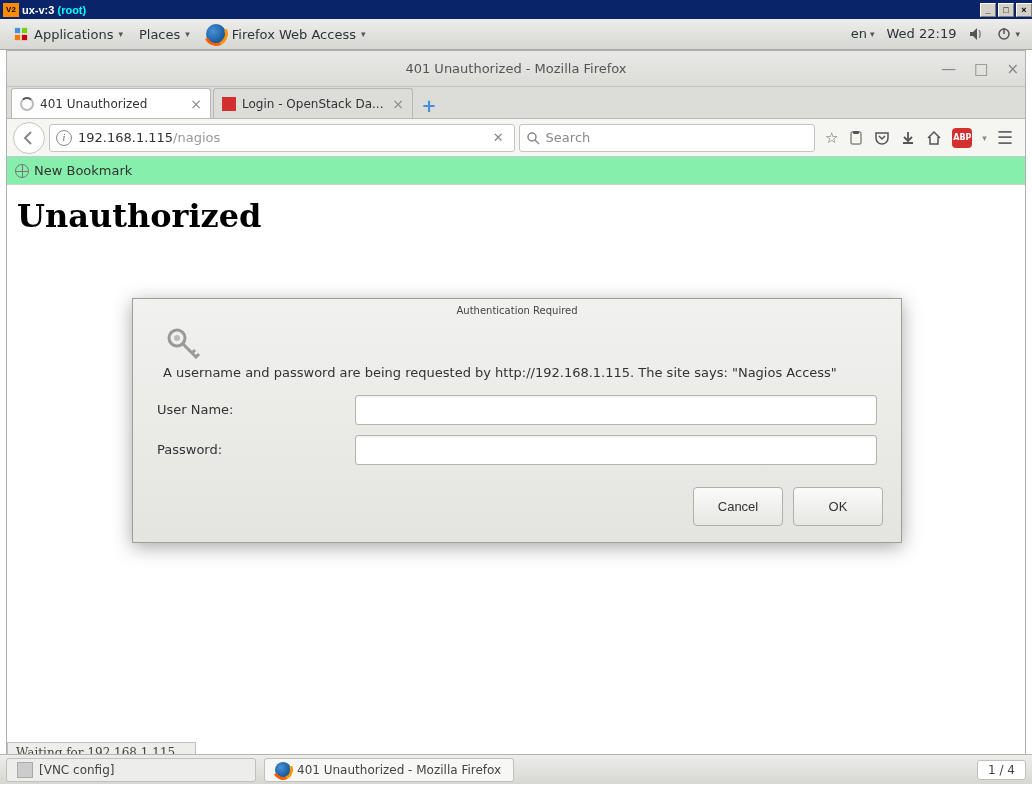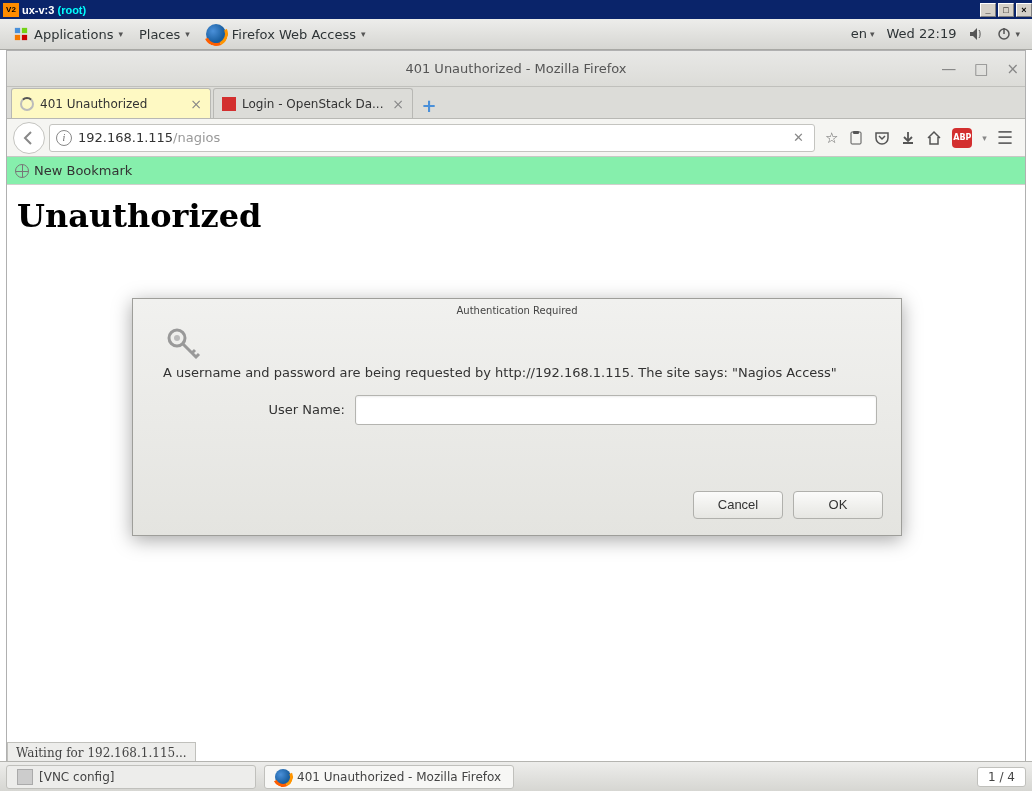--- a/index.html
+++ b/index.html
@@ -27,21 +27,21 @@
 
 
 .ff-window { position: absolute; top: 50px; left: 6px; right: 6px; bottom: 30px; background: #fff; border: 1px solid #b0b0b0; display: flex; flex-direction: column; }
 .ff-titlebar { height: 36px; background: linear-gradient(#e8e8e6, #dcdcd8); display: flex; align-items: center; justify-content: center; position: relative; border-bottom: 1px solid #c0c0bc; }
 .ff-title { color: #555; font-size: 13px; }
 .ff-win-btns { position: absolute; right: 6px; display: flex; gap: 18px; color: #888; font-size: 15px; }
 .ff-win-btn { cursor: default; }
 
 
 .tab-strip { height: 32px; background: #dcdcd8; display: flex; align-items: flex-end; padding: 0 4px; border-bottom: 1px solid #b8b8b4; }
-.tab { height: 30px; min-width: 200px; max-width: 210px; background: #fef9c3; border: 1px solid #b8b8b4; border-bottom: none; border-radius: 3px 3px 0 0; display: flex; align-items: center; padding: 0 8px; margin-right: 2px; font-size: 12px; color: #333; position: relative; }
+.tab { height: 30px; min-width: 200px; max-width: 210px; background: #ffffff; border: 1px solid #b8b8b4; border-bottom: none; border-radius: 3px 3px 0 0; display: flex; align-items: center; padding: 0 8px; margin-right: 2px; font-size: 12px; color: #333; position: relative; }
 .tab.inactive { background: #dcdcd8; }
 .tab-icon { width: 14px; height: 14px; margin-right: 6px; flex-shrink: 0; }
 .tab-icon.throbber { border: 2px solid #bbb; border-top-color: #555; border-radius: 50%; }
 .tab-icon.red { background: #d32f2f; }
 .tab-label { flex: 1; white-space: nowrap; overflow: hidden; text-overflow: ellipsis; }
 .tab-close { color: #888; font-size: 14px; margin-left: 4px; }
 .newtab { width: 28px; height: 26px; display: flex; align-items: center; justify-content: center; color: #4a90d9; font-size: 18px; font-weight: bold; }
 
 
 .navbar { height: 38px; background: #f5f5f2; border-bottom: 1px solid #c8c8c4; display: flex; align-items: center; padding: 0 6px; gap: 4px; }
@@ -71,27 +71,27 @@
 
 
 .statusbar { position: absolute; bottom: 0; left: 0; height: 22px; background: #ededeb; border: 1px solid #c0c0bc; padding: 0 8px; display: flex; align-items: center; font-size: 12px; color: #444; }
 .modal { position: absolute; left: 132px; top: 298px; width: 770px; background: linear-gradient(#f1f1ef, #e4e4e0); border: 1px solid #9e9e9a; box-shadow: 0 4px 18px rgba(0,0,0,0.35); font-family: "DejaVu Sans", sans-serif; }
 .modal-title { text-align: center; font-size: 10px; color: #444; padding: 6px 0 10px; }
 .modal-body { display: flex; padding: 0 24px 4px 30px; flex-direction: column; }
 .key-icon { width: 40px; height: 40px; margin-right: 14px; margin-top: -2px; flex-shrink: 0; }
 .modal-msg { font-size: 13px; color: #333; line-height: 1.45; }
 .form { padding: 8px 24px 4px 24px; }
 .form-row { display: flex; align-items: center; margin-bottom: 10px; }
-.form-row label { width: 198px; text-align: right; padding-right: 10px; font-size: 13px; color: #333; }
+.form-row label { width: 198px; text-align: left; padding-right: 10px; font-size: 13px; color: #333; }
 .form-row input { flex: 1; height: 30px; border: 1px solid #b4b4b0; border-radius: 3px; background: #fff; padding: 0 6px; font-size: 13px; box-shadow: inset 0 1px 2px rgba(0,0,0,0.08); }
 .modal-btns { display: flex; justify-content: flex-end; gap: 10px; padding: 8px 18px 16px; }
-.modal-btns button { width: 90px; height: 28px; border: 1px solid #b0b0ac; border-radius: 4px; background: linear-gradient(#fbfbfa, #e6e6e2); font-size: 13px; color: #333; margin-top: 44px; }
-
-
-.gnome-bottom { position: absolute; left: 0; right: 0; bottom: 4px; height: 30px; background: linear-gradient(#ededeb, #d6d6d2); border-top: 1px solid #b4b4b0; display: flex; align-items: center; padding: 0 6px; font-size: 12px; color: #444; }
+.modal-btns button { width: 90px; height: 39px; border: 1px solid #b0b0ac; border-radius: 4px; background: linear-gradient(#fbfbfa, #e6e6e2); font-size: 13px; color: #333; }
+
+
+.gnome-bottom { position: absolute; left: 0; right: 0; bottom: 11px; height: 30px; background: linear-gradient(#ededeb, #d6d6d2); border-top: 1px solid #b4b4b0; display: flex; align-items: center; padding: 0 6px; font-size: 12px; color: #444; }
 .task { height: 24px; border: 1px solid #c0c0bc; border-radius: 3px; background: #ededeb; display: flex; align-items: center; padding: 0 10px; margin-right: 8px; min-width: 250px; }
 .task.active { background: #f7f7f5; }
 .task-icon { width: 16px; height: 16px; margin-right: 6px; background: #ccc; border: 1px solid #aaa; }
 .ws { margin-left: auto; border: 1px solid #c0c0bc; border-radius: 3px; padding: 2px 10px; background: #fff; }
 
 svg { display: block; }
 </style>
 </head>
 <body>
 
@@ -181,20 +181,29 @@
       <svg width="18" height="18" viewBox="0 0 18 18">
           <path d="M11 3 L5 9 L11 15" stroke="#888" stroke-width="2" fill="none"></path>
         </svg>
     </div>
     <div class="urlbar">
       <span class="info">i</span>
       <span>192.168.1.115</span>
         <span class="path-grey">/nagios</span>
       <span class="stop">✕</span>
     </div>
+    <div class="searchbar">
+      <span class="mag">
+        <svg width="14" height="14" viewBox="0 0 14 14">
+            <circle cx="6" cy="6" r="4" stroke="#888" stroke-width="1.5" fill="none"></circle>
+            <line x1="9" y1="9" x2="13" y2="13" stroke="#888" stroke-width="1.5"></line>
+          </svg>
+      </span>
+      <span>Search</span>
+    </div>
     <div class="toolbar-icons">
       <span>☆</span>
       <span>
         <svg width="16" height="16" viewBox="0 0 16 16">
             <rect x="3" y="2" width="10" height="12" rx="1" stroke="#555" fill="none"></rect>
             <rect x="5" y="1" width="6" height="3" rx="1" fill="#555"></rect>
           </svg>
       </span>
       <span>
         <svg width="16" height="16" viewBox="0 0 16 16">
@@ -240,20 +249,24 @@
       <circle cx="14" cy="14" r="3" fill="#bbb"></circle>
       <path d="M19 19 L34 34 M28 30 l4-4 M32 34 l4-4" stroke="#999" stroke-width="3" fill="none"></path>
     </svg>
     <div class="modal-msg">A username and password are being requested by http://192.168.1.115. The site says: "Nagios Access"</div>
   </div>
   <div class="form">
     <div class="form-row">
       <label>User Name:</label>
       <input type="text" style="">
     </div>
+    <div class="form-row">
+      <label>Password:</label>
+      <input type="password" style="">
+    </div>
   </div>
   <div class="modal-btns">
     <button>Cancel</button>
     <button>OK</button>
   </div>
 </div>
 
 <div class="gnome-bottom">
   <div class="task">
     <span class="task-icon"></span>

